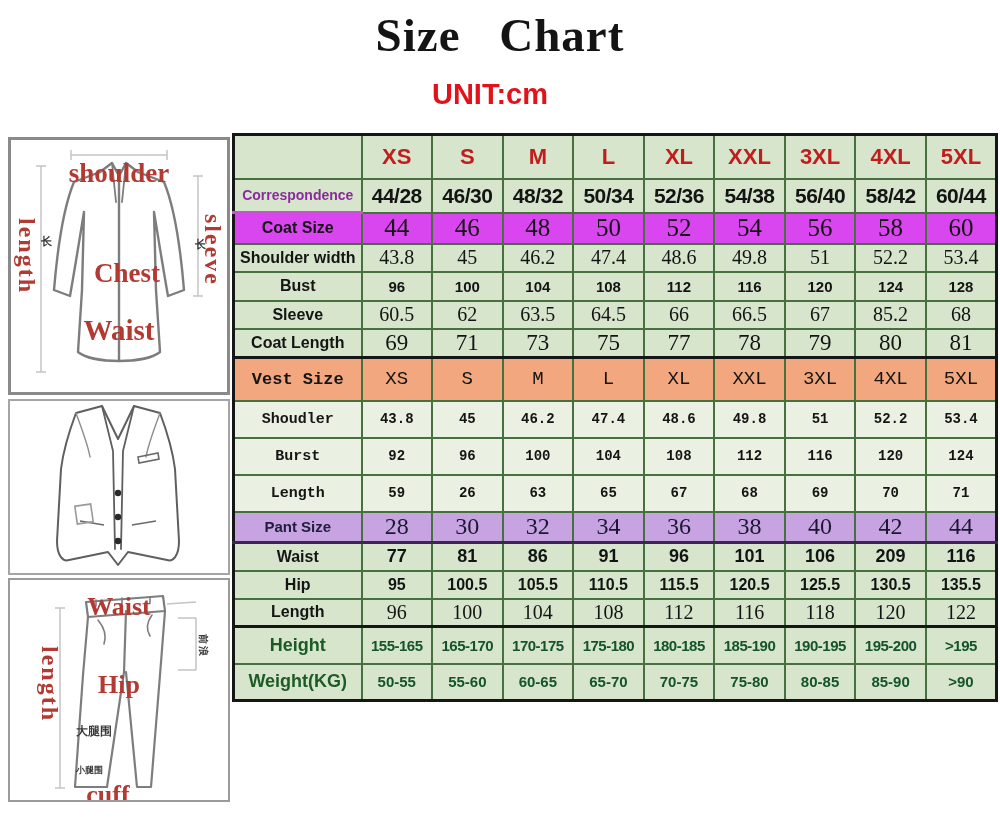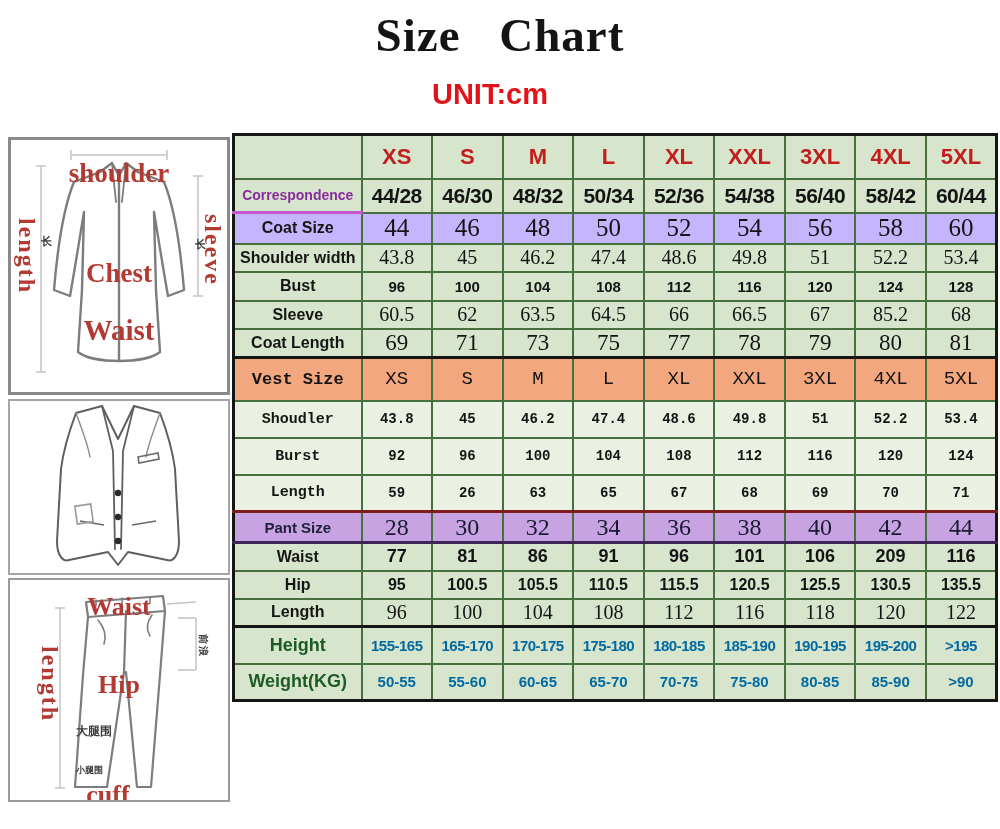--- a/index.html
+++ b/index.html
@@ -54,33 +54,33 @@
   .size-table td {
     border:2px solid #47703f;
     text-align:center; vertical-align:middle;
     overflow:hidden; background:#d6e5cc; color:#141414;
     padding:0;
   }
 
   
   tr.r-sizes td    { height:44px; font-weight:bold; font-size:22px; color:#c21d1d; }
   tr.r-corr td     { height:34px; font-weight:bold; font-size:21px; letter-spacing:-0.5px; }
-  tr.r-coathead td { height:31px; background:#c4b5fd; font-family:"Liberation Serif", serif; font-size:25px;margin-top:40px; }
+  tr.r-coathead td { height:31px; background:#d946ef; font-family:"Liberation Serif", serif; font-size:25px;margin-top:40px; }
   tr.r-shoulder td { height:28px; font-family:"Liberation Serif", serif; font-size:20px; }
   tr.r-bust td     { height:29px; font-weight:bold; font-size:15px; }
   tr.r-sleeve td   { height:28px; font-family:"Liberation Serif", serif; font-size:20px; }
   tr.r-coatlen td  { height:29px; font-family:"Liberation Serif", serif; font-size:23px; }
   tr.r-vesthead td { height:43px; background:#f3a77e; font-family:"Liberation Mono", monospace; font-size:19px; border-top:3px solid #161616; }
   tr.r-vest td     { height:37px; background:#eaf1e2; font-family:"Liberation Mono", monospace; font-weight:600; font-size:14px; }
   tr.r-panthead td { height:31px; background:#c7a3e2; font-family:"Liberation Serif", serif; font-size:24px; color:#191930;
-                     border-top:3px solid #7f1d1d; border-bottom:3px solid #3d2356; }
+                     border-top:1px solid #7f1d1d; border-bottom:3px solid #3d2356; }
   tr.r-waist td    { height:28px; font-weight:bold; font-size:18px; }
   tr.r-hip td      { height:28px; font-weight:bold; font-size:16px; }
   tr.r-pantlen td  { height:28px; font-family:"Liberation Serif", serif; font-size:20px; }
-  tr.r-hw td       { height:37px; font-weight:bold; font-size:15px; color:#0369a1; letter-spacing:-0.5px; }
+  tr.r-hw td       { height:37px; font-weight:bold; font-size:15px; color:#14532d; letter-spacing:-0.5px; }
   tr.r-hw.r-weight td { font-size:15px; letter-spacing:0; }
   tr.r-height td   { border-top:3px solid #161616; }
 
   
   .size-table td.lbl { font-family:"Liberation Sans", sans-serif; font-weight:bold; font-size:16px; color:#151515; letter-spacing:0; }
   tr.r-corr td.lbl   { font-size:14px; color:#8a2b9d; border-bottom:3px solid #c455cc; }
   tr.r-vesthead td.lbl { font-family:"Liberation Mono", monospace; font-size:17px; color:#141414; }
   tr.r-vest td.lbl   { font-family:"Liberation Mono", monospace; font-size:15px; background:#eaf1e2; }
   tr.r-panthead td.lbl { font-size:15px; color:#20203c; }
   tr.r-hw td.lbl     { font-size:18px; color:#1d5b25; letter-spacing:0; }
@@ -109,21 +109,21 @@
       <g stroke="#7d7d7d" stroke-width="2.4" fill="#ffffff" stroke-linejoin="round" stroke-linecap="round">
         <path d="M89,32 L63,42 C53,66 47,102 43,150 L59,156 C65,122 69,96 73,72 L71,150 L67,212 C82,224 134,224 149,212 L145,150 L143,72 C147,96 151,122 157,156 L173,150 C169,102 163,66 153,42 L127,32"></path>
         <path d="M89,32 L101,23 L108,36 L115,23 L127,32" fill="none"></path>
         <line x1="108" y1="36" x2="108" y2="220"></line>
         <path d="M101,23 L105,62 M115,23 L111,62" fill="none" stroke-width="1.8"></path>
       </g>
     </svg>
     <div class="dlabel" style="left:0; top:8px; width:216px; text-align:center; font-size:27px;">shoulder</div>
     <div class="dlabel vertical" style="left:4px; top:66px; font-size:24px;">length</div>
     <div class="dlabel vertical" style="left:190px; top:62px; font-size:24px;">sleeve</div>
-    <div class="dlabel" style="left:0; top:108px; width:216px; text-align:center; font-size:27px;">Chest</div>
+    <div class="dlabel" style="left:8px; top:108px; width:216px; text-align:center; font-size:27px;">Chest</div>
     <div class="dlabel" style="left:0; top:164px; width:216px; text-align:center; font-size:29px;">Waist</div>
     <div class="ann" style="left:30px; top:96px; font-size:11px;">长</div>
     <div class="ann" style="left:184px; top:99px; font-size:11px;">长</div>
   </div>
 
   <div class="diagram-box vest-box">
     <svg width="218" height="172" viewBox="0 0 218 172">
       <g stroke="#5f5f5f" stroke-width="2" fill="#ffffff" stroke-linejoin="round" stroke-linecap="round">
         <path d="M66,12 L92,5 L108,38 L124,5 L150,12 C159,36 163,52 165,68 L169,140 C169,155 163,161 157,159 L118,151 L108,164 L98,151 L59,159 C53,161 47,155 47,140 L51,68 C53,52 57,36 66,12 Z"></path>
         <path d="M92,5 L103,50 L105,148 M124,5 L113,50 L111,148" fill="none" stroke-width="1.8"></path>

